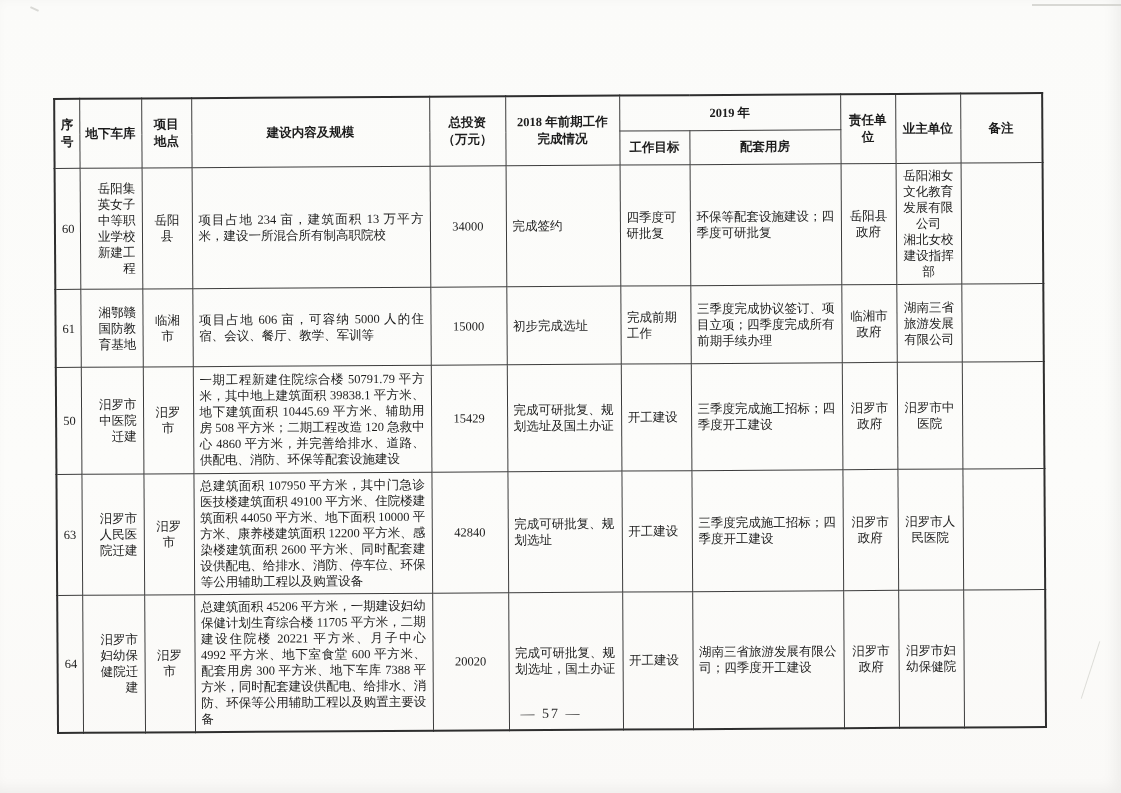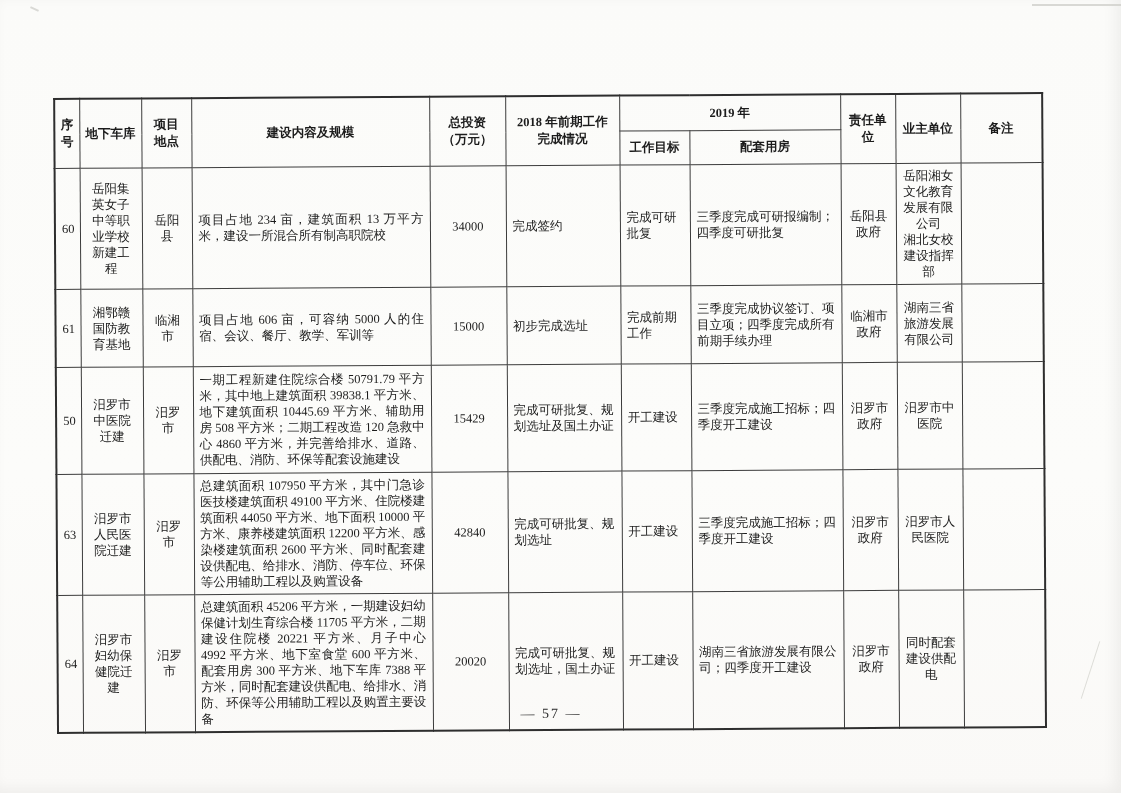--- a/index.html
+++ b/index.html
@@ -37,21 +37,21 @@
     padding:4px 6px;
     overflow:hidden;
   }
   table.proj th{
     font-weight:bold;
     text-align:center;
     line-height:1.35;
     padding:2px 3px;
   }
   td.c-no,td.c-loc,td.c-inv{text-align:center;}
-  td.c-name{text-align:center;padding:4px 5px;}
+  td.c-name{text-align:right;padding:4px 5px;}
   td.c-content{text-align:justify;line-height:1.25;padding:4px 7px;}
   td.c-status,td.c-goal,td.c-sched{text-align:left;}
   td.c-resp,td.c-owner{text-align:center;padding:4px 3px;}
   td.c-remark{}
   tr.hdr1 th{height:30px;}
   tr.hdr2 th{height:29px;}
   .pagenum{
     position:absolute;left:55px;top:706px;width:988px;
     text-align:center;font-size:14px;color:#2a2a2a;
     letter-spacing:2px;
@@ -117,22 +117,22 @@
         </tr>
       </thead>
       <tbody>
         <tr style="height:117px">
           <td class="c-no">60</td>
           <td class="c-name">岳阳集英女子中等职业学校新建工程</td>
           <td class="c-loc">岳阳县</td>
           <td class="c-content">项目占地 234 亩，建筑面积 13 万平方米，建设一所混合所有制高职院校</td>
           <td class="c-inv">34000</td>
           <td class="c-status">完成签约</td>
-          <td class="c-goal">完成可研批复</td>
-          <td class="c-sched">三季度完成可研报编制；四季度可研批复</td>
+          <td class="c-goal">四季度可研批复</td>
+          <td class="c-sched">环保等配套设施建设；四季度可研批复</td>
           <td class="c-resp">岳阳县政府</td>
           <td class="c-owner">岳阳湘女文化教育发展有限公司
 湘北女校建设指挥部</td>
           <td class="c-remark"></td>
         </tr>
         <tr style="height:78px">
           <td class="c-no">61</td>
           <td class="c-name">湘鄂赣国防教育基地</td>
           <td class="c-loc">临湘市</td>
           <td class="c-content">项目占地 606 亩，可容纳 5000 人的住宿、会议、餐厅、教学、军训等</td>
@@ -173,21 +173,21 @@
         <tr style="height:124px">
           <td class="c-no">64</td>
           <td class="c-name">汨罗市妇幼保健院迁建</td>
           <td class="c-loc">汨罗市</td>
           <td class="c-content">总建筑面积 45206 平方米，一期建设妇幼保健计划生育综合楼 11705 平方米，二期建设住院楼 20221 平方米、月子中心 4992 平方米、地下室食堂 600 平方米、配套用房 300 平方米、地下车库 7388 平方米，同时配套建设供配电、给排水、消防、环保等公用辅助工程以及购置主要设备</td>
           <td class="c-inv">20020</td>
           <td class="c-status">完成可研批复、规划选址，国土办证</td>
           <td class="c-goal">开工建设</td>
           <td class="c-sched">湖南三省旅游发展有限公司；四季度开工建设</td>
           <td class="c-resp">汨罗市政府</td>
-          <td class="c-owner">同时配套建设供配电</td>
+          <td class="c-owner">汨罗市妇幼保健院</td>
           <td class="c-remark"></td>
         </tr>
       </tbody>
     </table>
 
     <div class="pagenum">— 57 —</div>
   </div>
 </div>
 
 </body></html>

